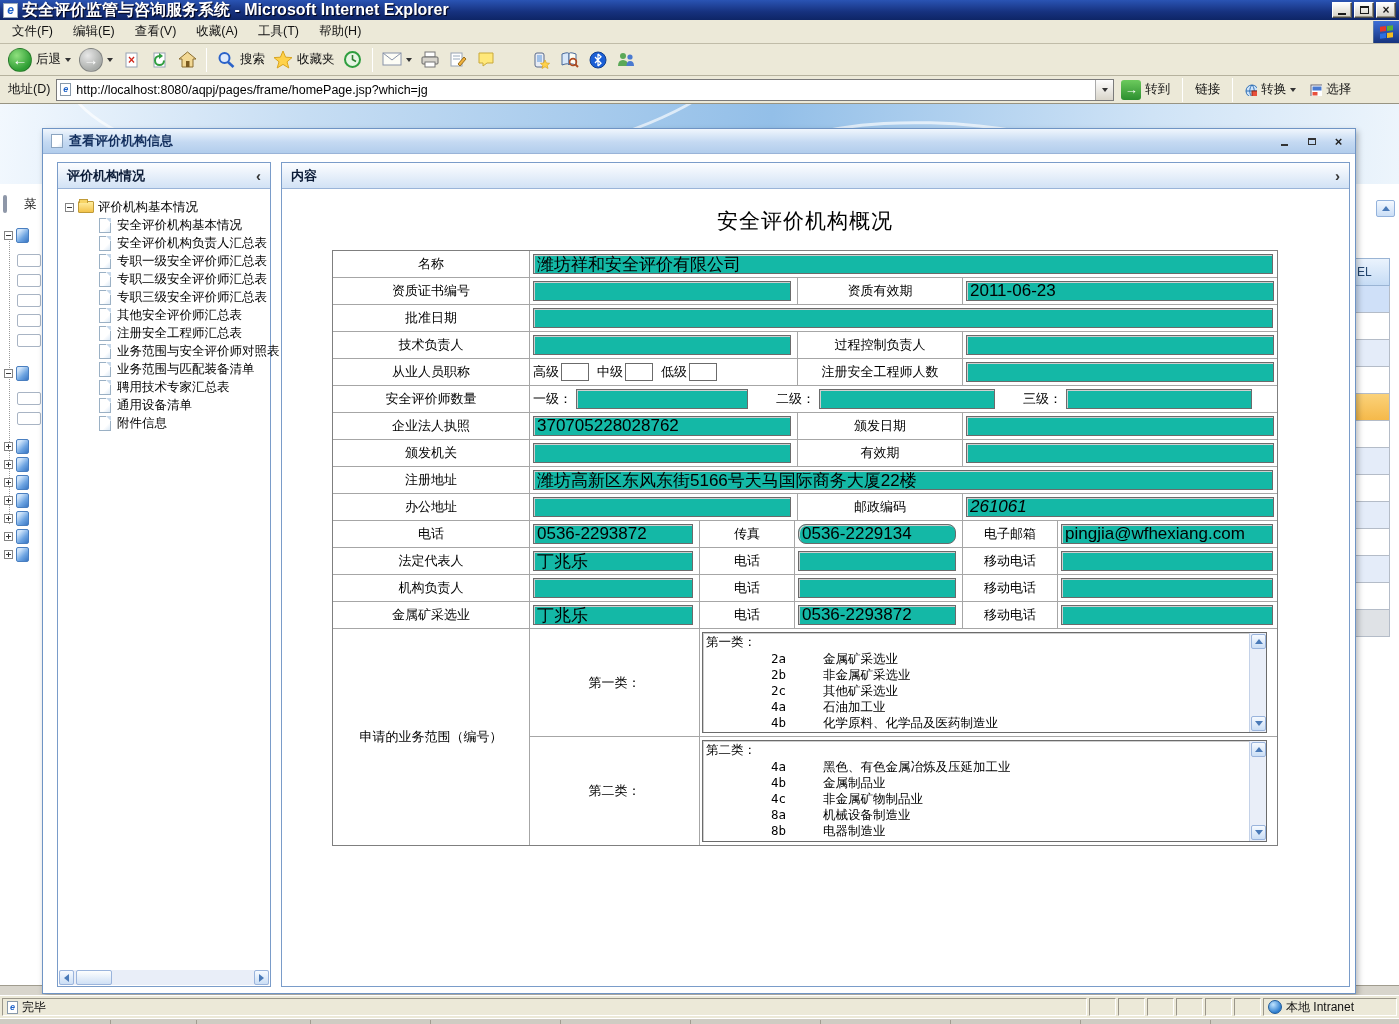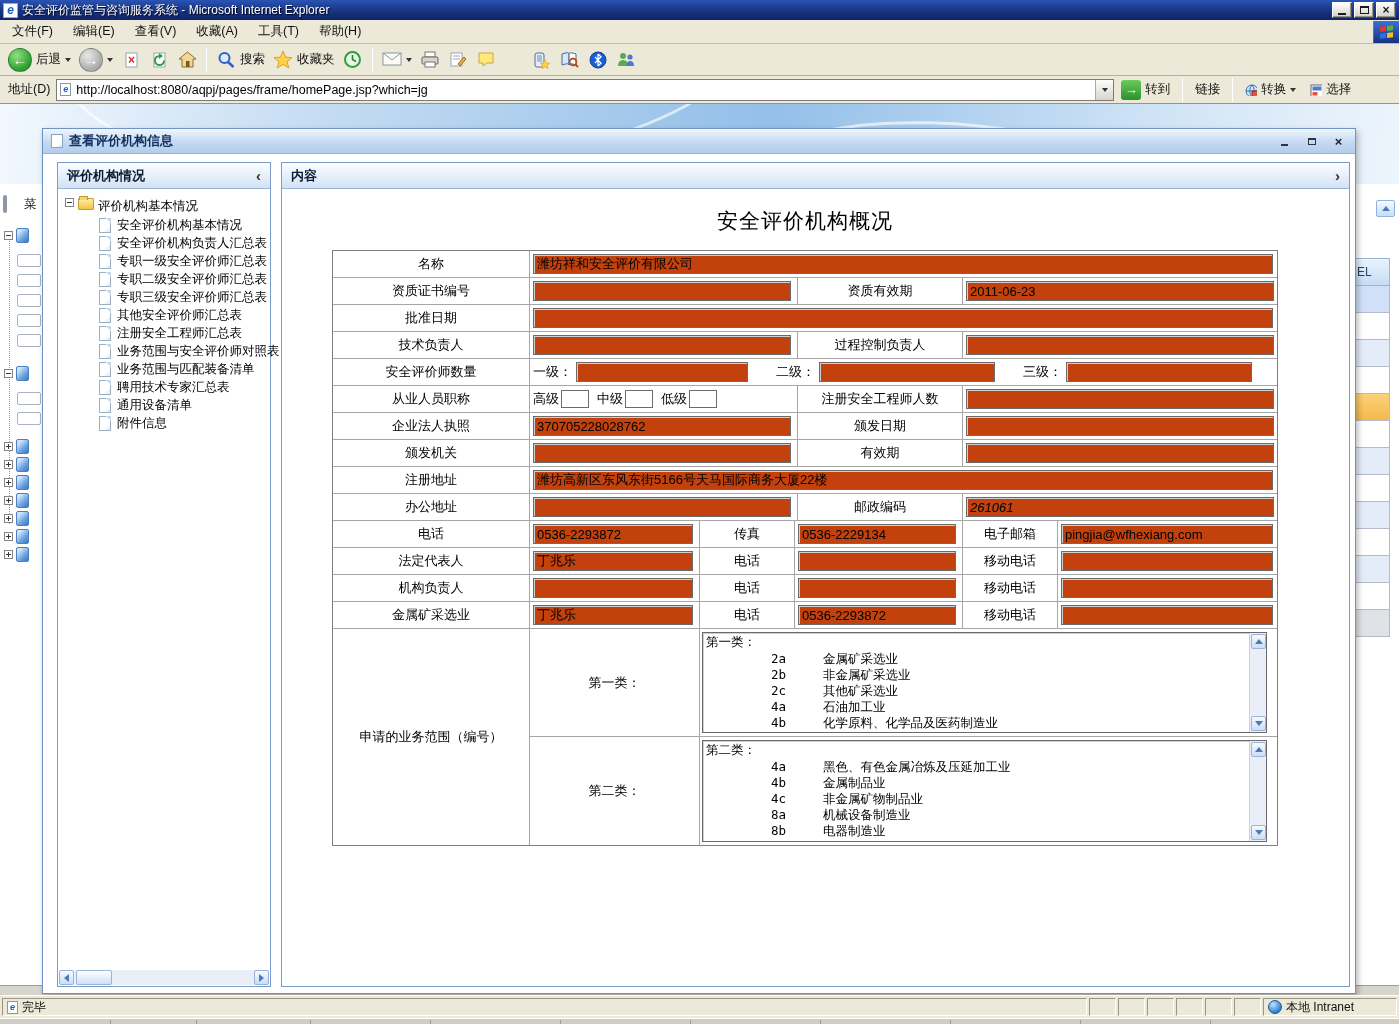--- a/index.html
+++ b/index.html
@@ -6,21 +6,21 @@
   html,body { width:1399px; height:1024px; }
   body { position:relative; background:#fff; overflow:hidden; }
 
   
   .titlebar { position:absolute; top:0; left:0; right:0; height:20px;
     background:linear-gradient(180deg,#2a54b4 0%,#16317e 60%,#0e2566 100%);
     display:flex; align-items:center; padding:0 3px; }
   .ie-ico { width:15px; height:15px; background:#fff; border:1px solid #9ab;
     color:#1e62c8; font-weight:bold; font-style:italic; font-size:12px; line-height:12px;
     text-align:center; margin-right:4px; }
-  .win-title { color:#fff; font-size:12px; font-weight:normal; flex:1;
+  .win-title { color:#fff; font-size:16px; font-weight:bold; flex:1;
     text-shadow:1px 1px 1px #001; white-space:nowrap; overflow:hidden; }
   .cap-btn { width:20px; height:16px; margin-left:2px; background:linear-gradient(#fefefe,#d5d1c6);
     border:1px solid; border-color:#fff #4a4a4a #4a4a4a #fff; box-shadow:inset -1px -1px 0 #979383;
     display:flex; align-items:center; justify-content:center; }
   .g-min { width:8px; height:2px; background:#1a1a1a; margin-top:8px; }
   .g-max { width:9px; height:8px; border:1px solid #1a1a1a; border-top-width:2px; }
   .g-close { font-size:12px; font-weight:bold; color:#1a1a1a; line-height:10px; }
 
   
   .menubar { position:absolute; top:20px; left:0; right:0; height:24px; background:#ece9d8;
@@ -101,21 +101,21 @@
   .dg-close { font-size:13px; font-weight:bold; line-height:11px; color:#222; }
 
   .dlg-body { position:absolute; top:25px; left:0; right:0; bottom:0; background:#fff; }
   .left-panel { position:absolute; left:14px; top:8px; width:214px; bottom:6px; border:1px solid #7a9cc9; background:#fff; }
   .right-panel { position:absolute; left:238px; right:5px; top:8px; bottom:6px; border:1px solid #7a9cc9; background:#fff; }
   .panel-header { height:26px; background:linear-gradient(#fcfdff,#d2e2f5); border-bottom:1px solid #9ab4d8;
     display:flex; align-items:center; padding:0 9px; font-size:13px; font-weight:bold; color:#0c1c38; }
   .panel-arrow { margin-left:auto; font-size:15px; font-weight:bold; color:#333; }
 
   .tree { padding:9px 2px 0 2px; }
-  .tree-root { display:flex; align-items:flex-start; gap:4px; height:18px; padding-left:5px; font-size:12.5px; white-space:nowrap; }
+  .tree-root { display:flex; align-items:center; gap:4px; height:18px; padding-left:5px; font-size:12.5px; white-space:nowrap; }
   .folder-ic { width:16px; height:12px; background:linear-gradient(#ffeda0,#f3c34a); border:1px solid #c09b38;
     border-radius:1px; position:relative; flex:none; }
   .folder-ic::before { content:""; position:absolute; top:-3px; left:0; width:7px; height:3px;
     background:#f7d465; border:1px solid #c09b38; border-bottom:none; }
   .tree-item { display:flex; align-items:center; gap:6px; height:18px; padding-left:39px; font-size:12.5px; white-space:nowrap; }
   .doc-ic { width:12px; height:15px; background:linear-gradient(135deg,#fff 65%,#dce9f5); border:1px solid #9ab0c4; flex:none; position:relative; }
   .doc-ic::after { content:""; position:absolute; right:-1px; top:-1px; border-style:solid; border-width:0 5px 5px 0; border-color:#c6d8ea #c6d8ea #fff #fff; }
 
   .hscroll { position:absolute; left:1px; right:1px; bottom:1px; height:15px; background:#e9eef8; display:flex; }
   .sb-box { width:15px; height:15px; background:linear-gradient(#f6faff,#cbdef5); border:1px solid #9ab4dc; border-radius:2px;
@@ -134,22 +134,22 @@
   .lbl { justify-content:center; text-align:center; }
   .w-label { width:197px; flex:none; }
   .w-a { width:268px; flex:none; }
   .w-b { width:165px; flex:none; }
   .w-c { flex:1; border-right:none; }
   .w-p1 { width:170px; flex:none; }
   .w-pl { width:95px; flex:none; }
   .w-p2 { width:168px; flex:none; }
   .w-e { flex:1; border-right:none; }
   .w-span { flex:1; border-right:none; }
-  .txt { height:20px; background:#c2410c; border:1px solid #6b6b6b; box-shadow:inset 1px 1px 0 #cfcfcf;
-    font-size:13px; padding:0 3px; color:#000; }
+  .txt { height:20px; background:#14b8a6; border:1px solid #6b6b6b; box-shadow:inset 1px 1px 0 #cfcfcf;
+    font-size:17px; padding:0 3px; color:#000; }
   .minibox { width:28px; height:18px; background:#fff; border:1px solid #6b6b6b; margin:0 8px 0 2px; }
 
   .scope { display:flex; border-bottom:none; }
   .scope-label { height:auto; border-right:1px solid #a6a6a6; }
   .scope-right { flex:1; display:flex; flex-direction:column; }
   .scope-sub { display:flex; height:108px; border-bottom:1px solid #a6a6a6; }
   .scope-sub:last-child { border-bottom:none; }
   .w-cat { width:170px; flex:none; border-right:1px solid #a6a6a6; }
   .lb-cell { flex:1; padding:3px 10px 3px 2px; display:flex; }
   .listbox { position:relative; flex:1; background:#fff; border:1px solid #6b6b6b; box-shadow:inset 1px 1px 0 #cfcfcf;
@@ -600,48 +600,48 @@
               <div class="cell w-a">
                   <input class="txt" style="width: 258px;" value="">
                 </div>
               <div class="cell lbl w-b">过程控制负责人</div>
               <div class="cell w-c">
                   <input class="txt" style="width: 308px;" value="">
                 </div>
             </div>
 
             <div class="row">
-              <div class="cell lbl w-label">安全评价师数量</div>
-              <div class="cell w-span" style="gap:4px">
-                <span>一级：</span>
-                <input class="txt" style="width: 172px; margin-right: 24px;" value="">
-                <span>二级：</span>
-                <input class="txt" style="width: 176px; margin-right: 24px;" value="">
-                <span>三级：</span>
-                <input class="txt" style="width: 186px;" value="">
-              </div>
-            </div>
-
-            <div class="row">
               <div class="cell lbl w-label">从业人员职称</div>
               <div class="cell w-a">
                 <span>高级</span>
                   <span class="minibox"></span>
                 <span>中级</span>
                   <span class="minibox"></span>
                 <span>低级</span>
                   <span class="minibox"></span>
               </div>
               <div class="cell lbl w-b">注册安全工程师人数</div>
               <div class="cell w-c">
                   <input class="txt" style="width: 308px;" value="">
                 </div>
             </div>
 
             <div class="row">
+              <div class="cell lbl w-label">安全评价师数量</div>
+              <div class="cell w-span" style="gap:4px">
+                <span>一级：</span>
+                <input class="txt" style="width: 172px; margin-right: 24px;" value="">
+                <span>二级：</span>
+                <input class="txt" style="width: 176px; margin-right: 24px;" value="">
+                <span>三级：</span>
+                <input class="txt" style="width: 186px;" value="">
+              </div>
+            </div>
+
+            <div class="row">
               <div class="cell lbl w-label">企业法人执照</div>
               <div class="cell w-a">
                   <input class="txt" style="width: 258px;" value="370705228028762">
                 </div>
               <div class="cell lbl w-b">颁发日期</div>
               <div class="cell w-c">
                   <input class="txt" style="width: 308px;" value="">
                 </div>
             </div>
 
@@ -674,21 +674,21 @@
                 </div>
             </div>
 
             <div class="row">
               <div class="cell lbl w-label">电话</div>
               <div class="cell w-p1">
                   <input class="txt" style="width: 160px;" value="0536-2293872">
                 </div>
               <div class="cell lbl w-pl">传真</div>
               <div class="cell w-p2">
-                  <input class="txt" style="width: 158px;" value="0536-2229134">
+                  <input class="txt" style="width: 158px; border-radius: 8px;" value="0536-2229134">
                 </div>
               <div class="cell lbl w-pl">电子邮箱</div>
               <div class="cell w-e">
                   <input class="txt" style="width: 212px;" value="pingjia@wfhexiang.com">
                 </div>
             </div>
 
             <div class="row">
               <div class="cell lbl w-label">法定代表人</div>
               <div class="cell w-p1">

